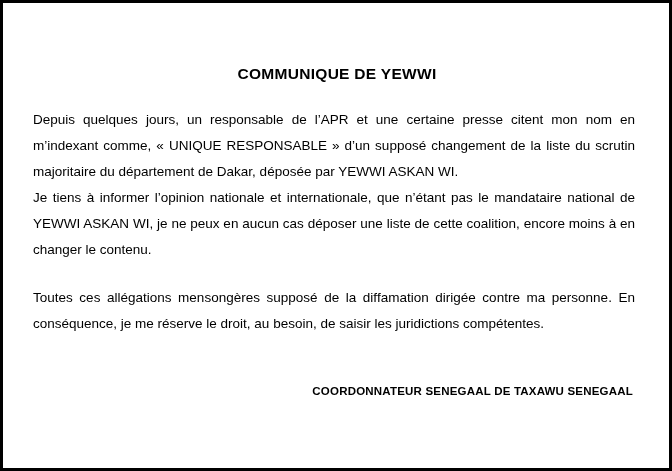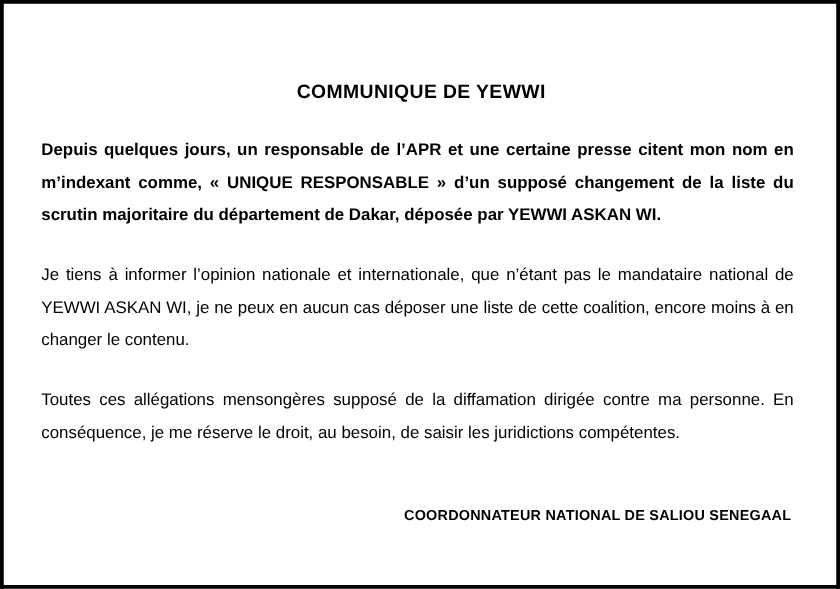--- a/index.html
+++ b/index.html
@@ -62,22 +62,22 @@
     margin-top: 62px;
     margin-bottom: 0;
   }
   .para {
     text-align: justify;
     font-size: 13.5px;
     line-height: 26px;
     margin: 0;
     padding-right: 6px;
   }
-  .para.p1 { margin-top: 24px; font-weight: bold; }
-  .para.p2 { margin-top: 22px; }
+  .para.p1 { margin-top: 24px; }
+  .para.p2 { }
   .para.p3 { margin-top: 22px; }
   .signature-block {
     margin-top: 48px;
     text-align: right;
     padding-right: 8px;
   }
   .sig-name {
     font-weight: bold;
     font-size: 11.5px;
     letter-spacing: 0.2px;
@@ -102,16 +102,16 @@
   <div class="frame-right"></div>
 
   <div class="content">
     <h1 class="doc-title">COMMUNIQUE DE YEWWI</h1>
 
     <p class="para p1">Depuis quelques jours, un responsable de l’APR et une certaine presse citent mon nom en m’indexant comme, « UNIQUE RESPONSABLE » d’un supposé changement de la liste du scrutin majoritaire du département de Dakar, déposée par YEWWI ASKAN WI.</p>
     <p class="para p2">Je tiens à informer l’opinion nationale et internationale, que n’étant pas le mandataire national de YEWWI ASKAN WI, je ne peux en aucun cas déposer une liste de cette coalition, encore moins à en changer le contenu.</p>
     <p class="para p3">Toutes ces allégations mensongères supposé de la diffamation dirigée contre ma personne. En conséquence, je me réserve le droit, au besoin, de saisir les juridictions compétentes.</p>
 
     <div class="signature-block">
-      <p class="sig-role">COORDONNATEUR NATIONAL DE SALIOU SENEGAAL</p>
+      <p class="sig-role">COORDONNATEUR SENEGAAL DE TAXAWU SENEGAAL</p>
     </div>
   </div>
 </div>
 
 </body></html>

